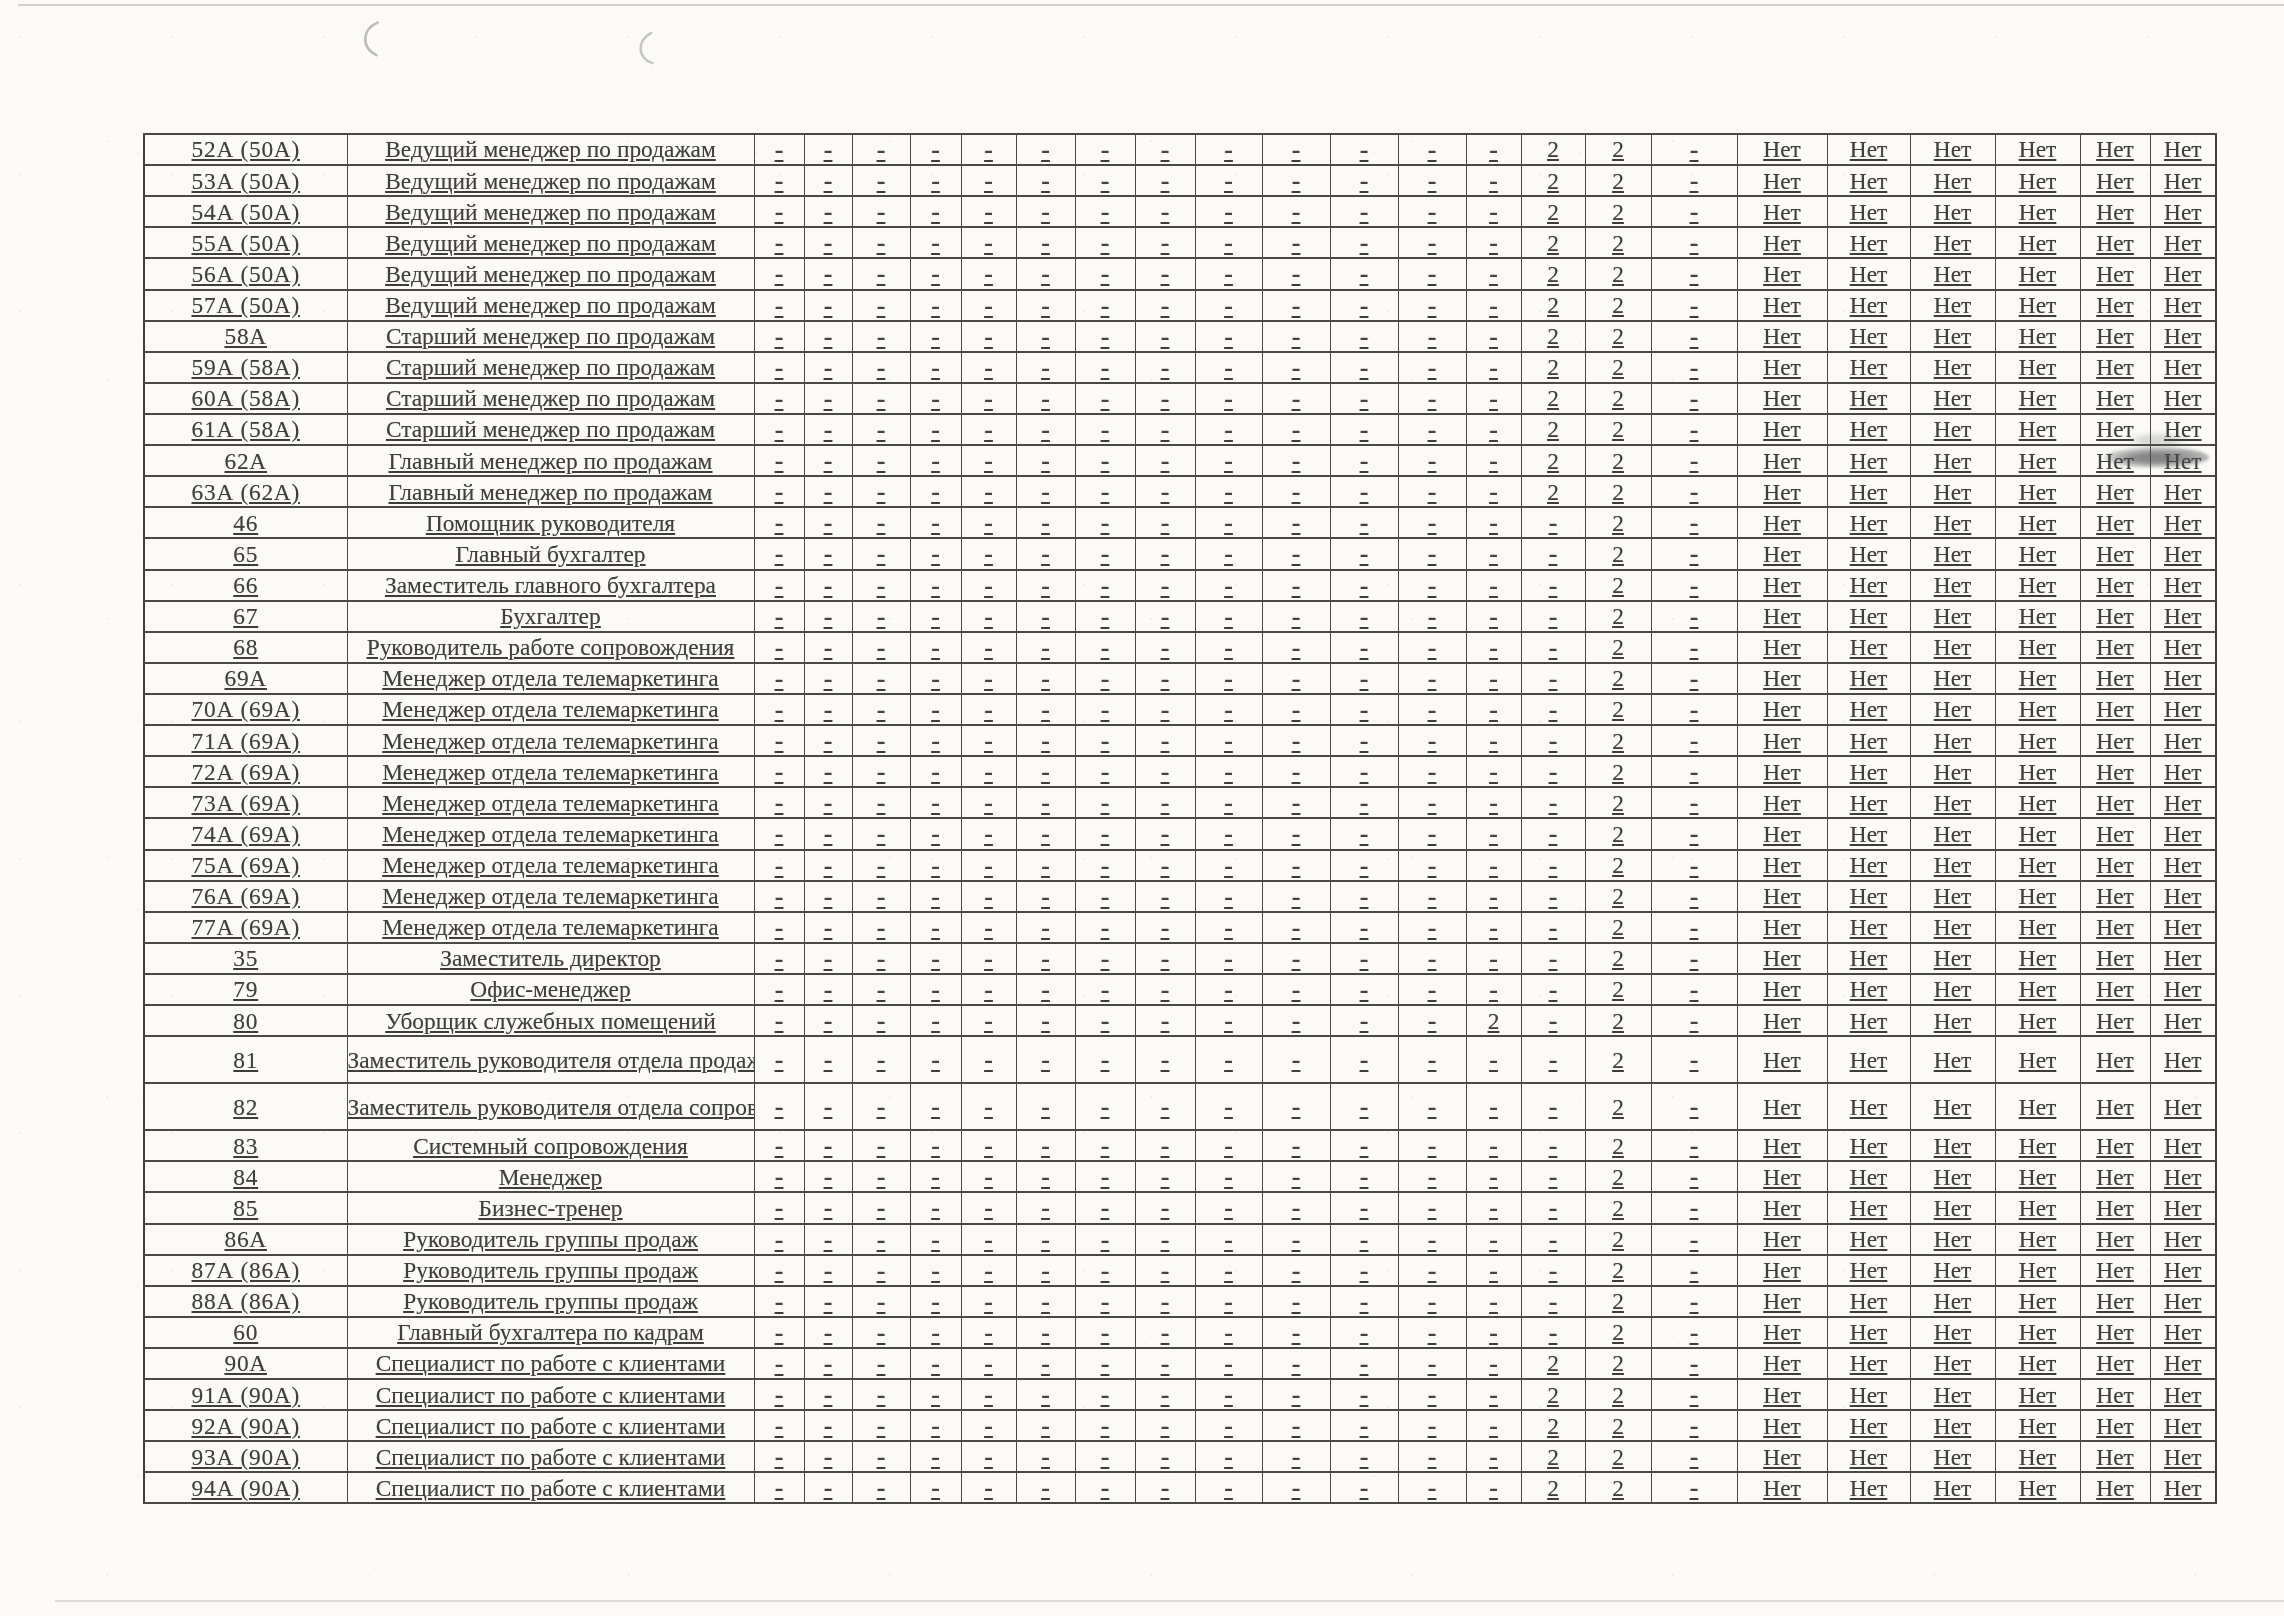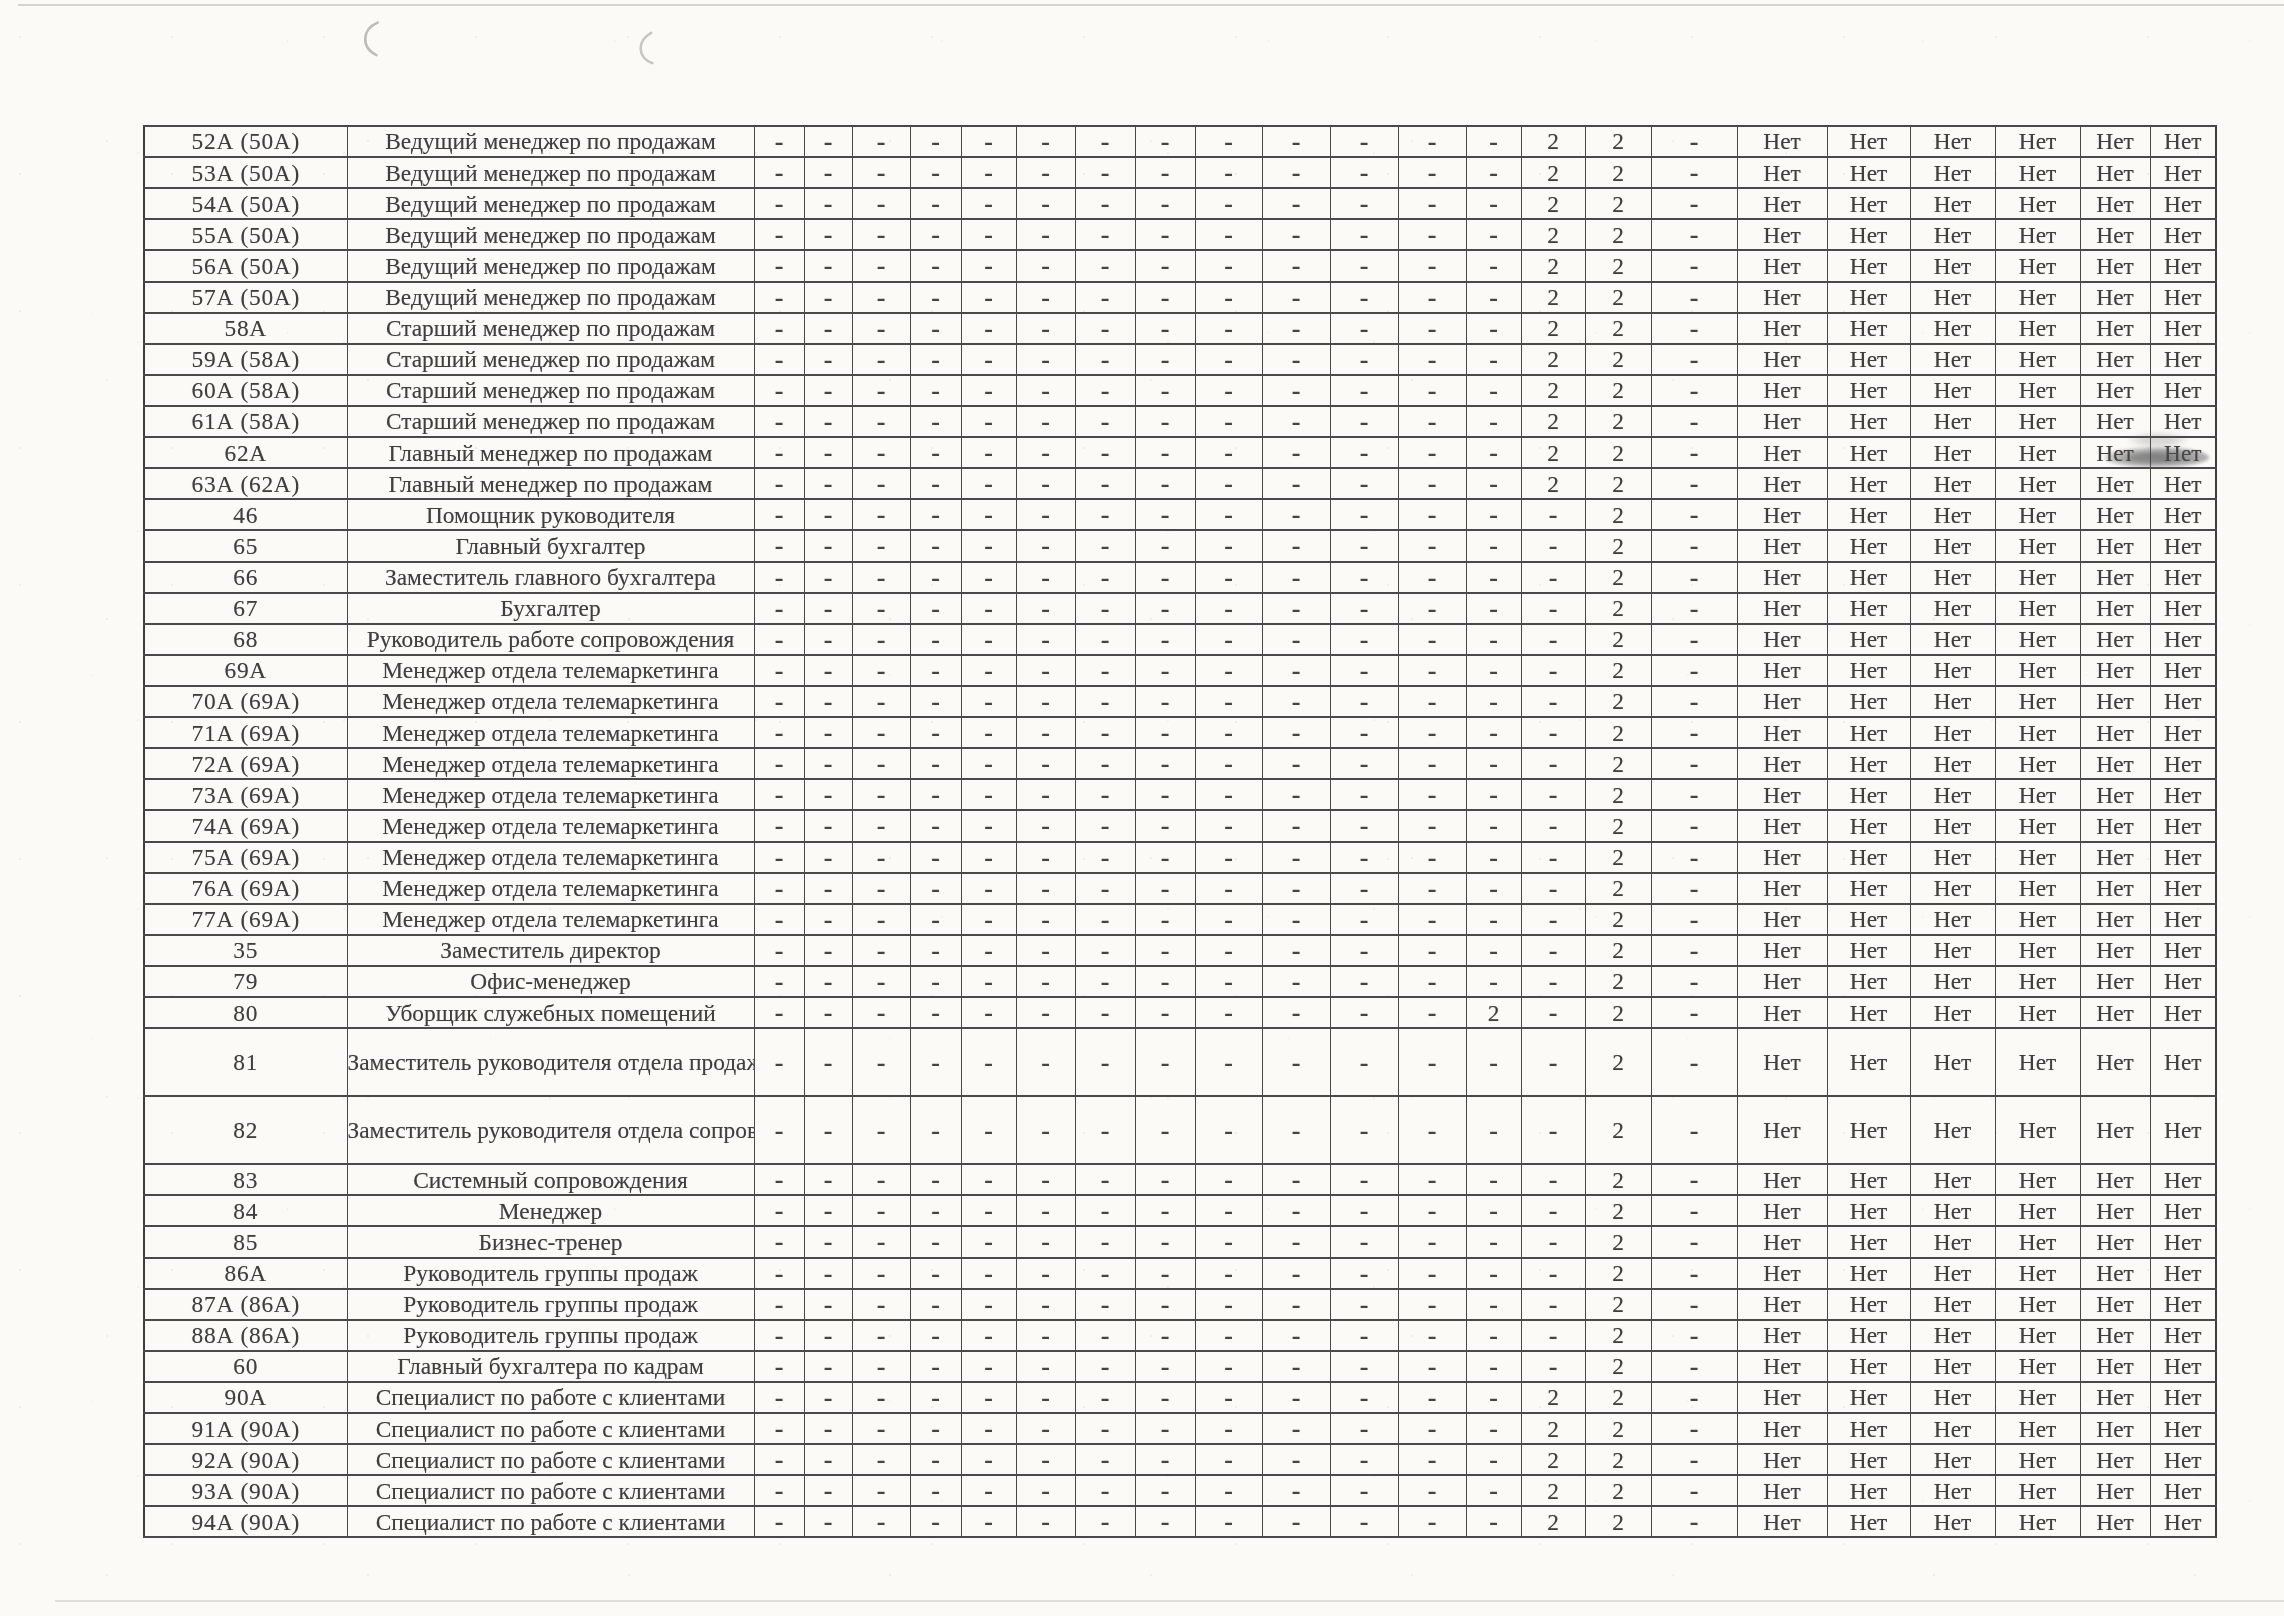--- a/index.html
+++ b/index.html
@@ -33,42 +33,43 @@
   }
   .edge-bottom {
     position: absolute; left: 55px; top: 1600px; width: 2229px; height: 2px;
     background: #dbdad4; opacity: .9;
   }
 
   
   table.staff {
     position: absolute;
     left: 143px;
-    top: 125px;
+    top: 133px;
     width: 2074px;
     table-layout: fixed;
     border-collapse: collapse;
     border: 2.6px solid #3f3e3c;
+    text-decoration: underline;
   }
   table.staff td {
     border: 1.3px solid #4a4947;
     border-top-width: 2.6px;
     border-bottom-width: 2.6px;
     text-align: center;
     vertical-align: middle;
     padding: 0;
     font-size: 23.4px;
     line-height: 1.12;
     color: #403f3d;
     text-shadow: 0 0 0.7px rgba(80,78,75,.45);
     overflow: hidden;
     white-space: nowrap;
   }
   table.staff tr { height: 30px; }
-  table.staff tr.tall { height: 68px; }
+  table.staff tr.tall { height: 47px; }
   td.num { font-size: 25px; letter-spacing: 0.7px; }
   td.title { padding: 0 23.4px; white-space: normal; }
   td.val { font-size: 24px; }
   td.val.dash { font-weight: 700; font-size: 26px; color: #454441; }
 
   
   .curl {
     position: absolute;
     pointer-events: none;
   }

